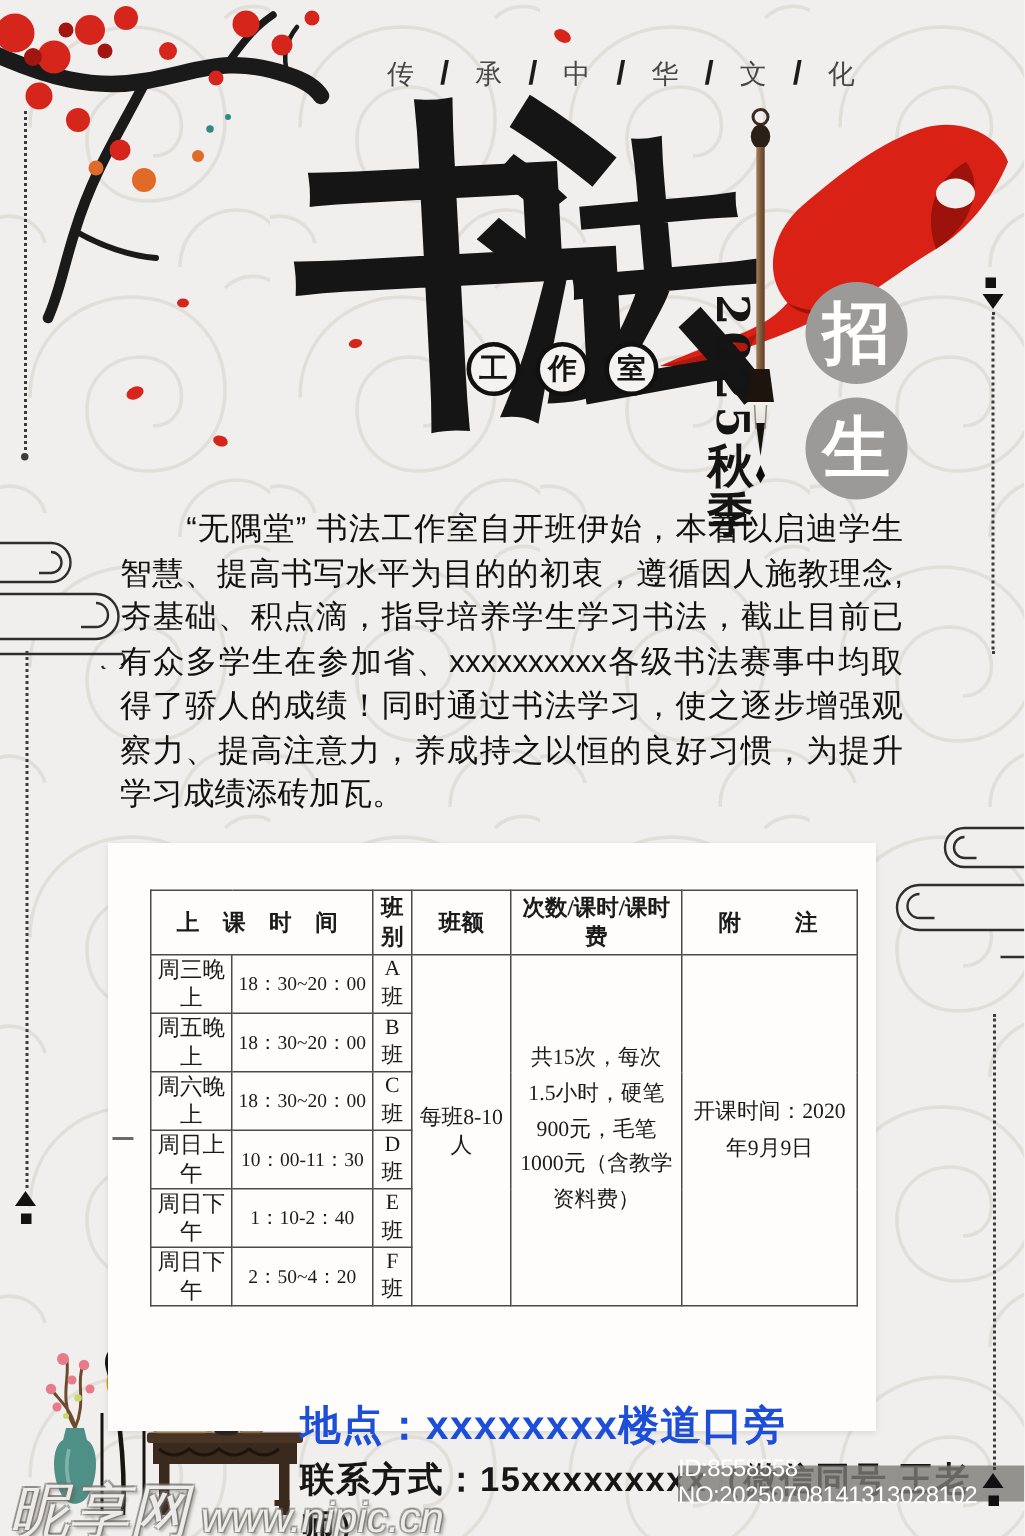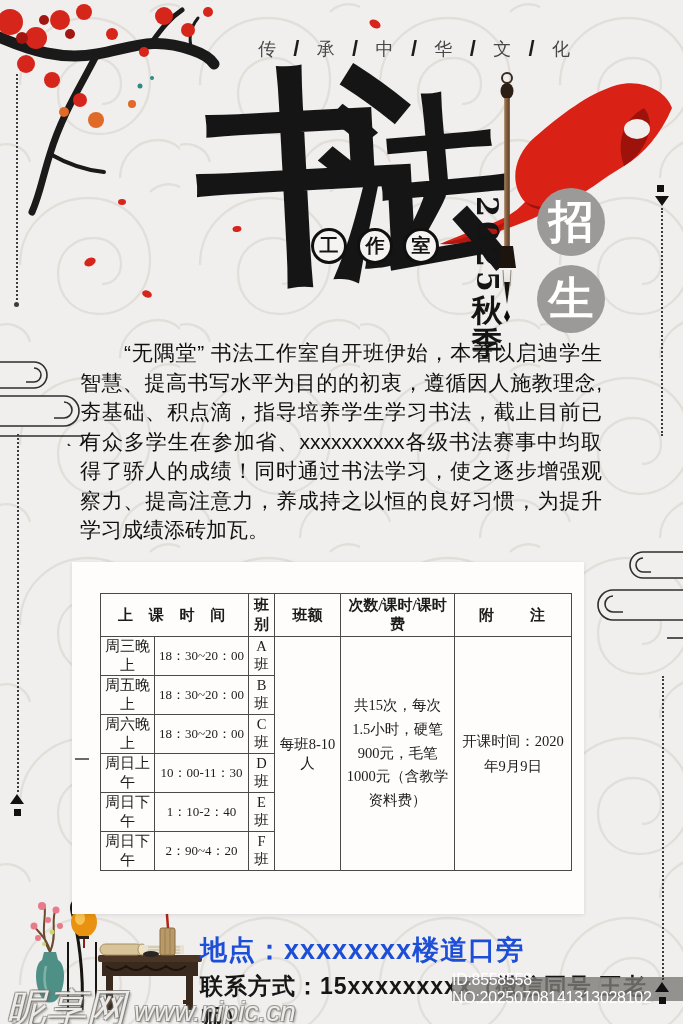--- a/index.html
+++ b/index.html
@@ -50,21 +50,21 @@
   .tri-up-r{left:655px;top:982px;border-left:7px solid transparent;border-right:7px solid transparent;border-bottom:10px solid #111;}
   .sq-rb{left:659px;top:997px;width:7px;height:7px;background:#111;z-index:10;}
   .cloud-l{left:-2px;top:358px;z-index:1;}
   .cloud-r{left:588px;top:546px;z-index:1;transform:scaleX(-1);}
   .dash{left:75px;top:758px;width:14px;height:2px;background:#6a6a6a;z-index:6;}
   
   .intro{left:80px;top:338px;width:522px;font-size:21px;line-height:29.5px;color:#111;
     text-indent:2.1em;text-align:justify;font-weight:500;z-index:5;}
   
   .note{left:94px;top:539px;font-size:17px;color:#111;z-index:5;}
-  .panel{left:72px;top:562px;width:512px;height:352px;background:#fefdfc;
+  .panel{left:72px;top:562px;width:512px;height:392px;background:#fefdfc;
     box-shadow:0 1px 4px rgba(0,0,0,.10);z-index:5;}
   table.sched{position:absolute;left:28px;top:31px;border-collapse:collapse;table-layout:fixed;
     font-family:"Liberation Serif","DejaVu Serif",serif;font-size:14.5px;color:#1b1b1b;}
   table.sched td{border:1px solid #4a4a4a;text-align:center;vertical-align:middle;padding:0 4px;}
   td.hd{height:42px;font-weight:bold;font-size:15px;}
   td.hd-time{letter-spacing:6px;white-space:pre;}
   td.hd-notes{letter-spacing:2px;white-space:pre;}
   td.rowc{height:34px;}
   td.day{font-size:15px;}
   td.time{font-size:13px;white-space:nowrap;}
@@ -299,21 +299,21 @@
           <td class="rowc time">10：00-11：30</td>
           <td class="rowc">D班</td>
         </tr>
         <tr>
           <td class="rowc day">周日下午</td>
           <td class="rowc time">1：10-2：40</td>
           <td class="rowc">E班</td>
         </tr>
         <tr>
           <td class="rowc day">周日下午</td>
-          <td class="rowc time">2：90~4：20</td>
+          <td class="rowc time">2：50~4：20</td>
           <td class="rowc">F班</td>
         </tr>
       </tbody>
     </table>
   </div>
 
   <svg class="abs illus" style="left:20px;top:882px" width="185" height="132" viewBox="0 0 185 132">
 
     <path d="M62,128 C64,90 58,50 52,30 C50,22 54,16 62,16" fill="none" stroke="#181410" stroke-width="3"></path>
     <path d="M62,16 L64,22" stroke="#181410" stroke-width="2"></path>

